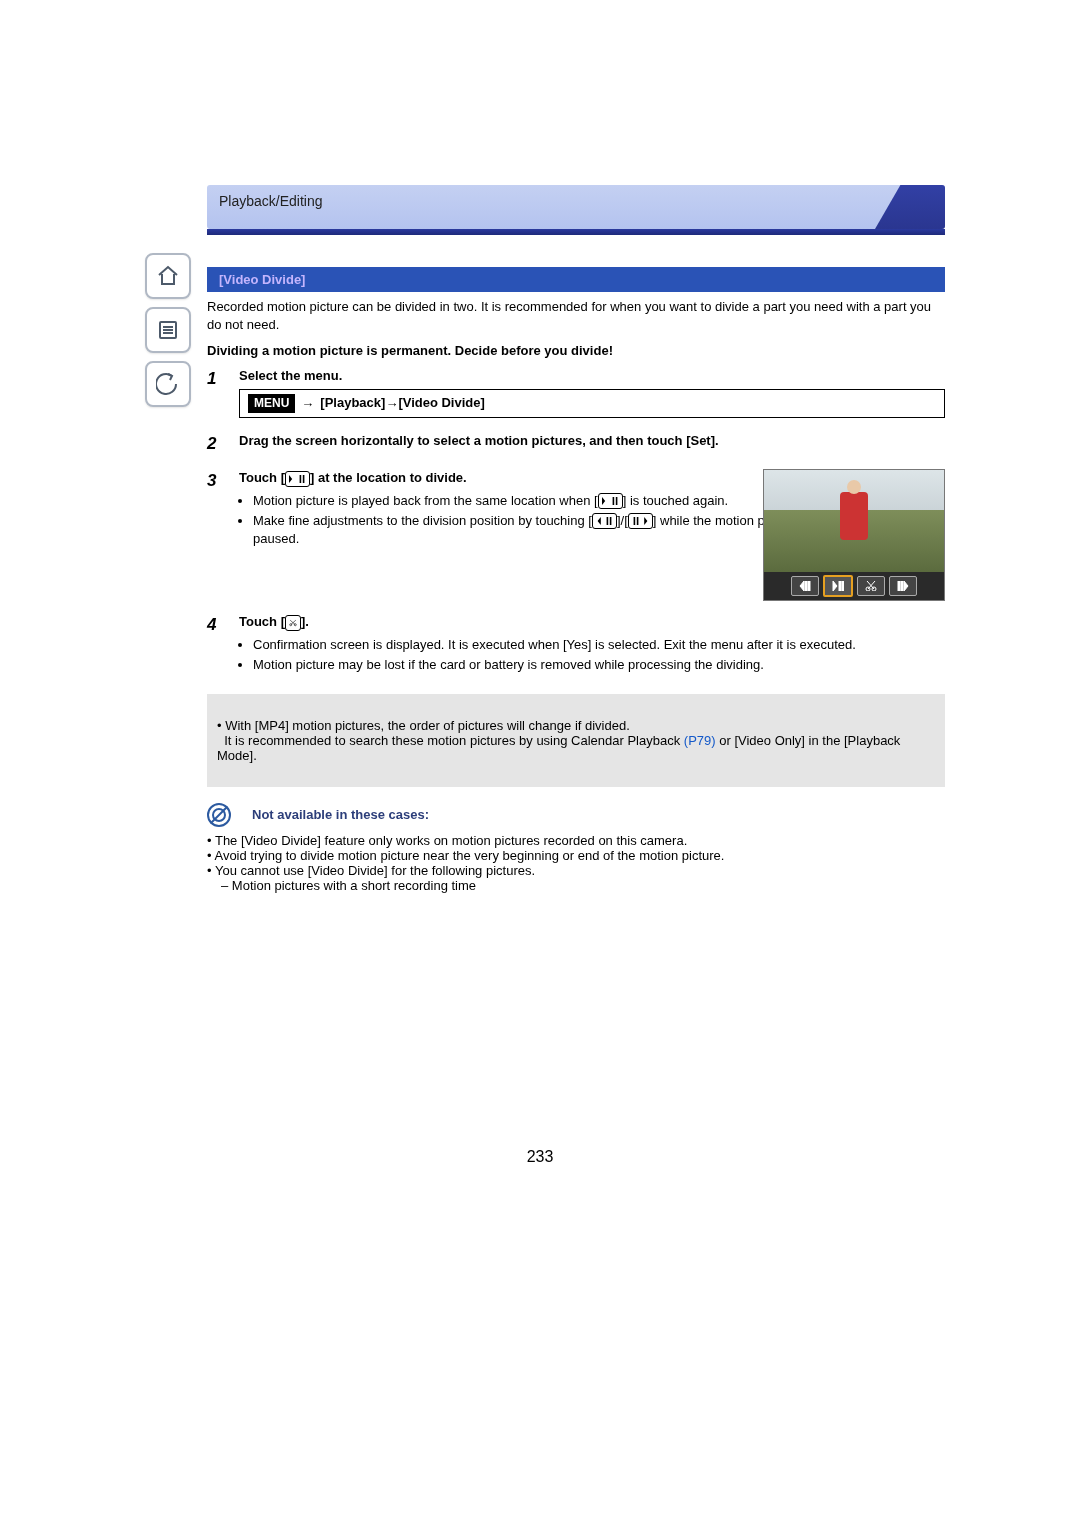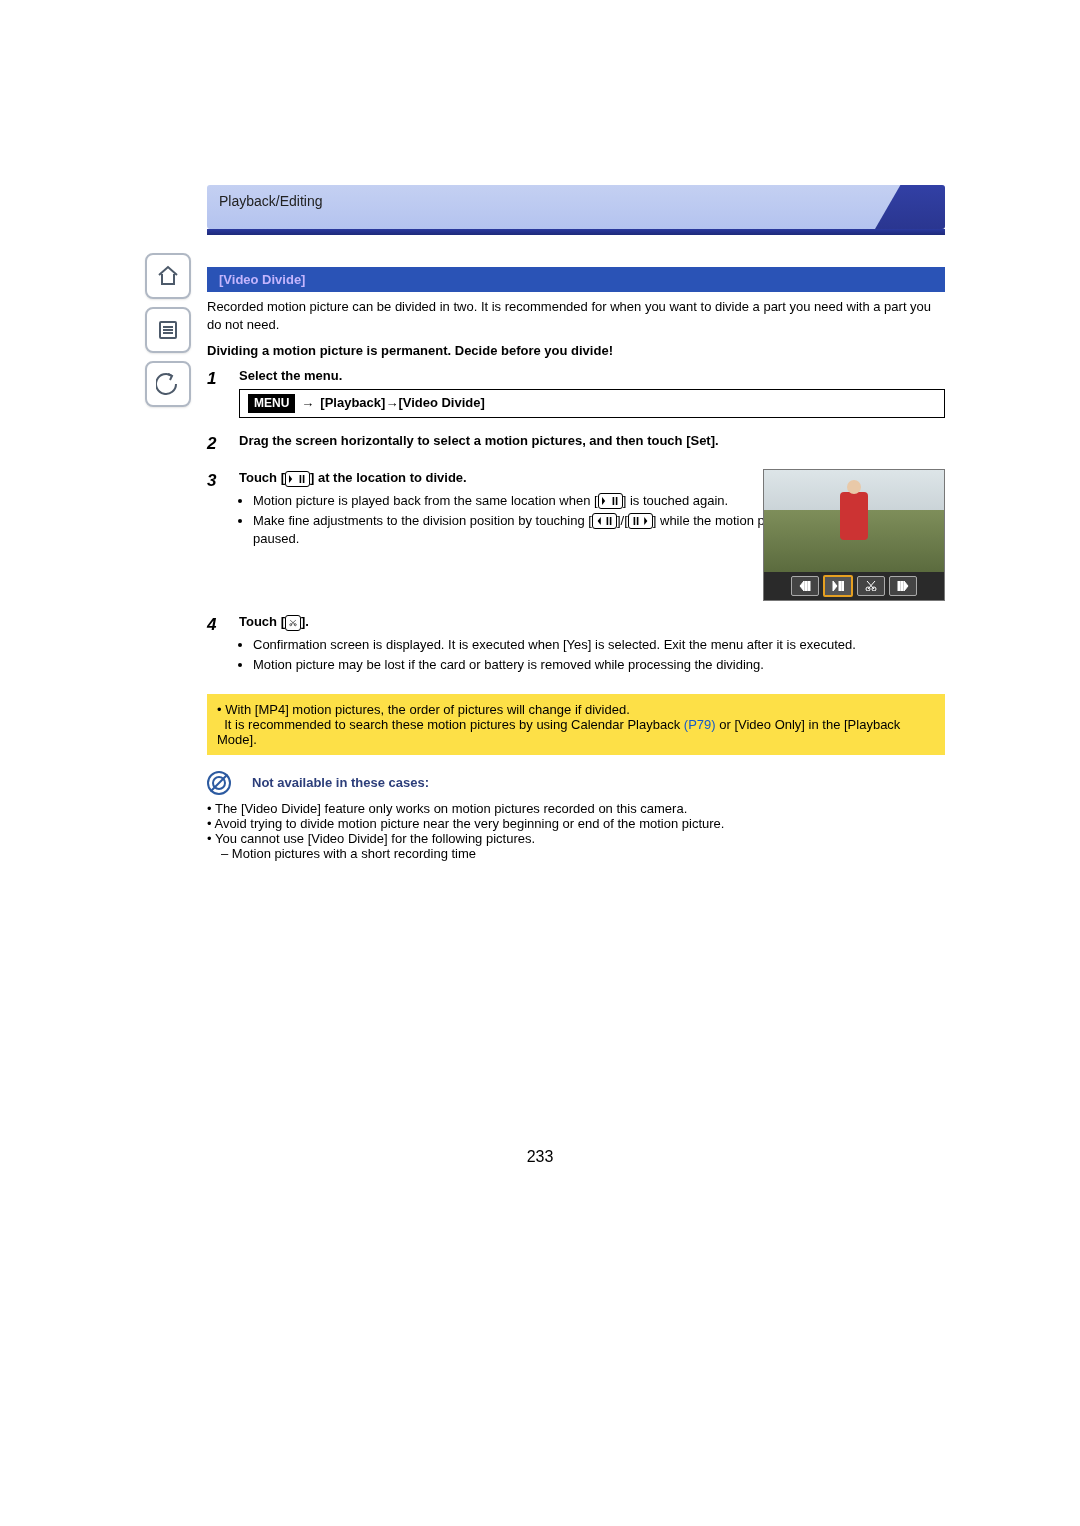--- a/index.html
+++ b/index.html
@@ -132,22 +132,22 @@
   .thumb-grass { height: 62px; background: linear-gradient(#7e8e5a,#5b6b3e); position:relative; }
   .thumb-kid { position:absolute; left:50%; top:-18px; width:28px; height:48px; background:#c33; border-radius:4px; transform:translateX(-50%);}
   .thumb-kid::before{content:'';position:absolute;top:-12px;left:50%;width:14px;height:14px;background:#e9c9a8;border-radius:50%;transform:translateX(-50%);}
   .thumb-ctrl { height:28px; background:#2a2a2a; display:flex; gap:4px; align-items:center; justify-content:center; }
   .thumb-ctrl .c { width:26px; height:18px; background:#444; border:1px solid #aaa; border-radius:2px; display:flex;align-items:center;justify-content:center;}
   .thumb-ctrl .c.hl { border:2px solid #e6a021; background:#555;}
   .thumb-ctrl .c svg{width:12px;height:10px;stroke:#fff;fill:#fff;}
   .step3-wrap { position: relative; padding-right: 100px; min-height: 130px;}
   .note-box {
     margin-left: 62px;
-    background: #fde047;
-    padding: 8px 10px;
+    background: #e5e5e5;
+    padding: 24px 10px;
     margin-top: 18px;
     font-size: 13px;
   }
   .not-available {
     margin-left: 62px;
     margin-top: 16px;
   }
   .not-available .na-head {
     display:flex; align-items:center; gap:21px;
     font-weight:bold; color:#2c3e7a; margin-bottom:6px;

